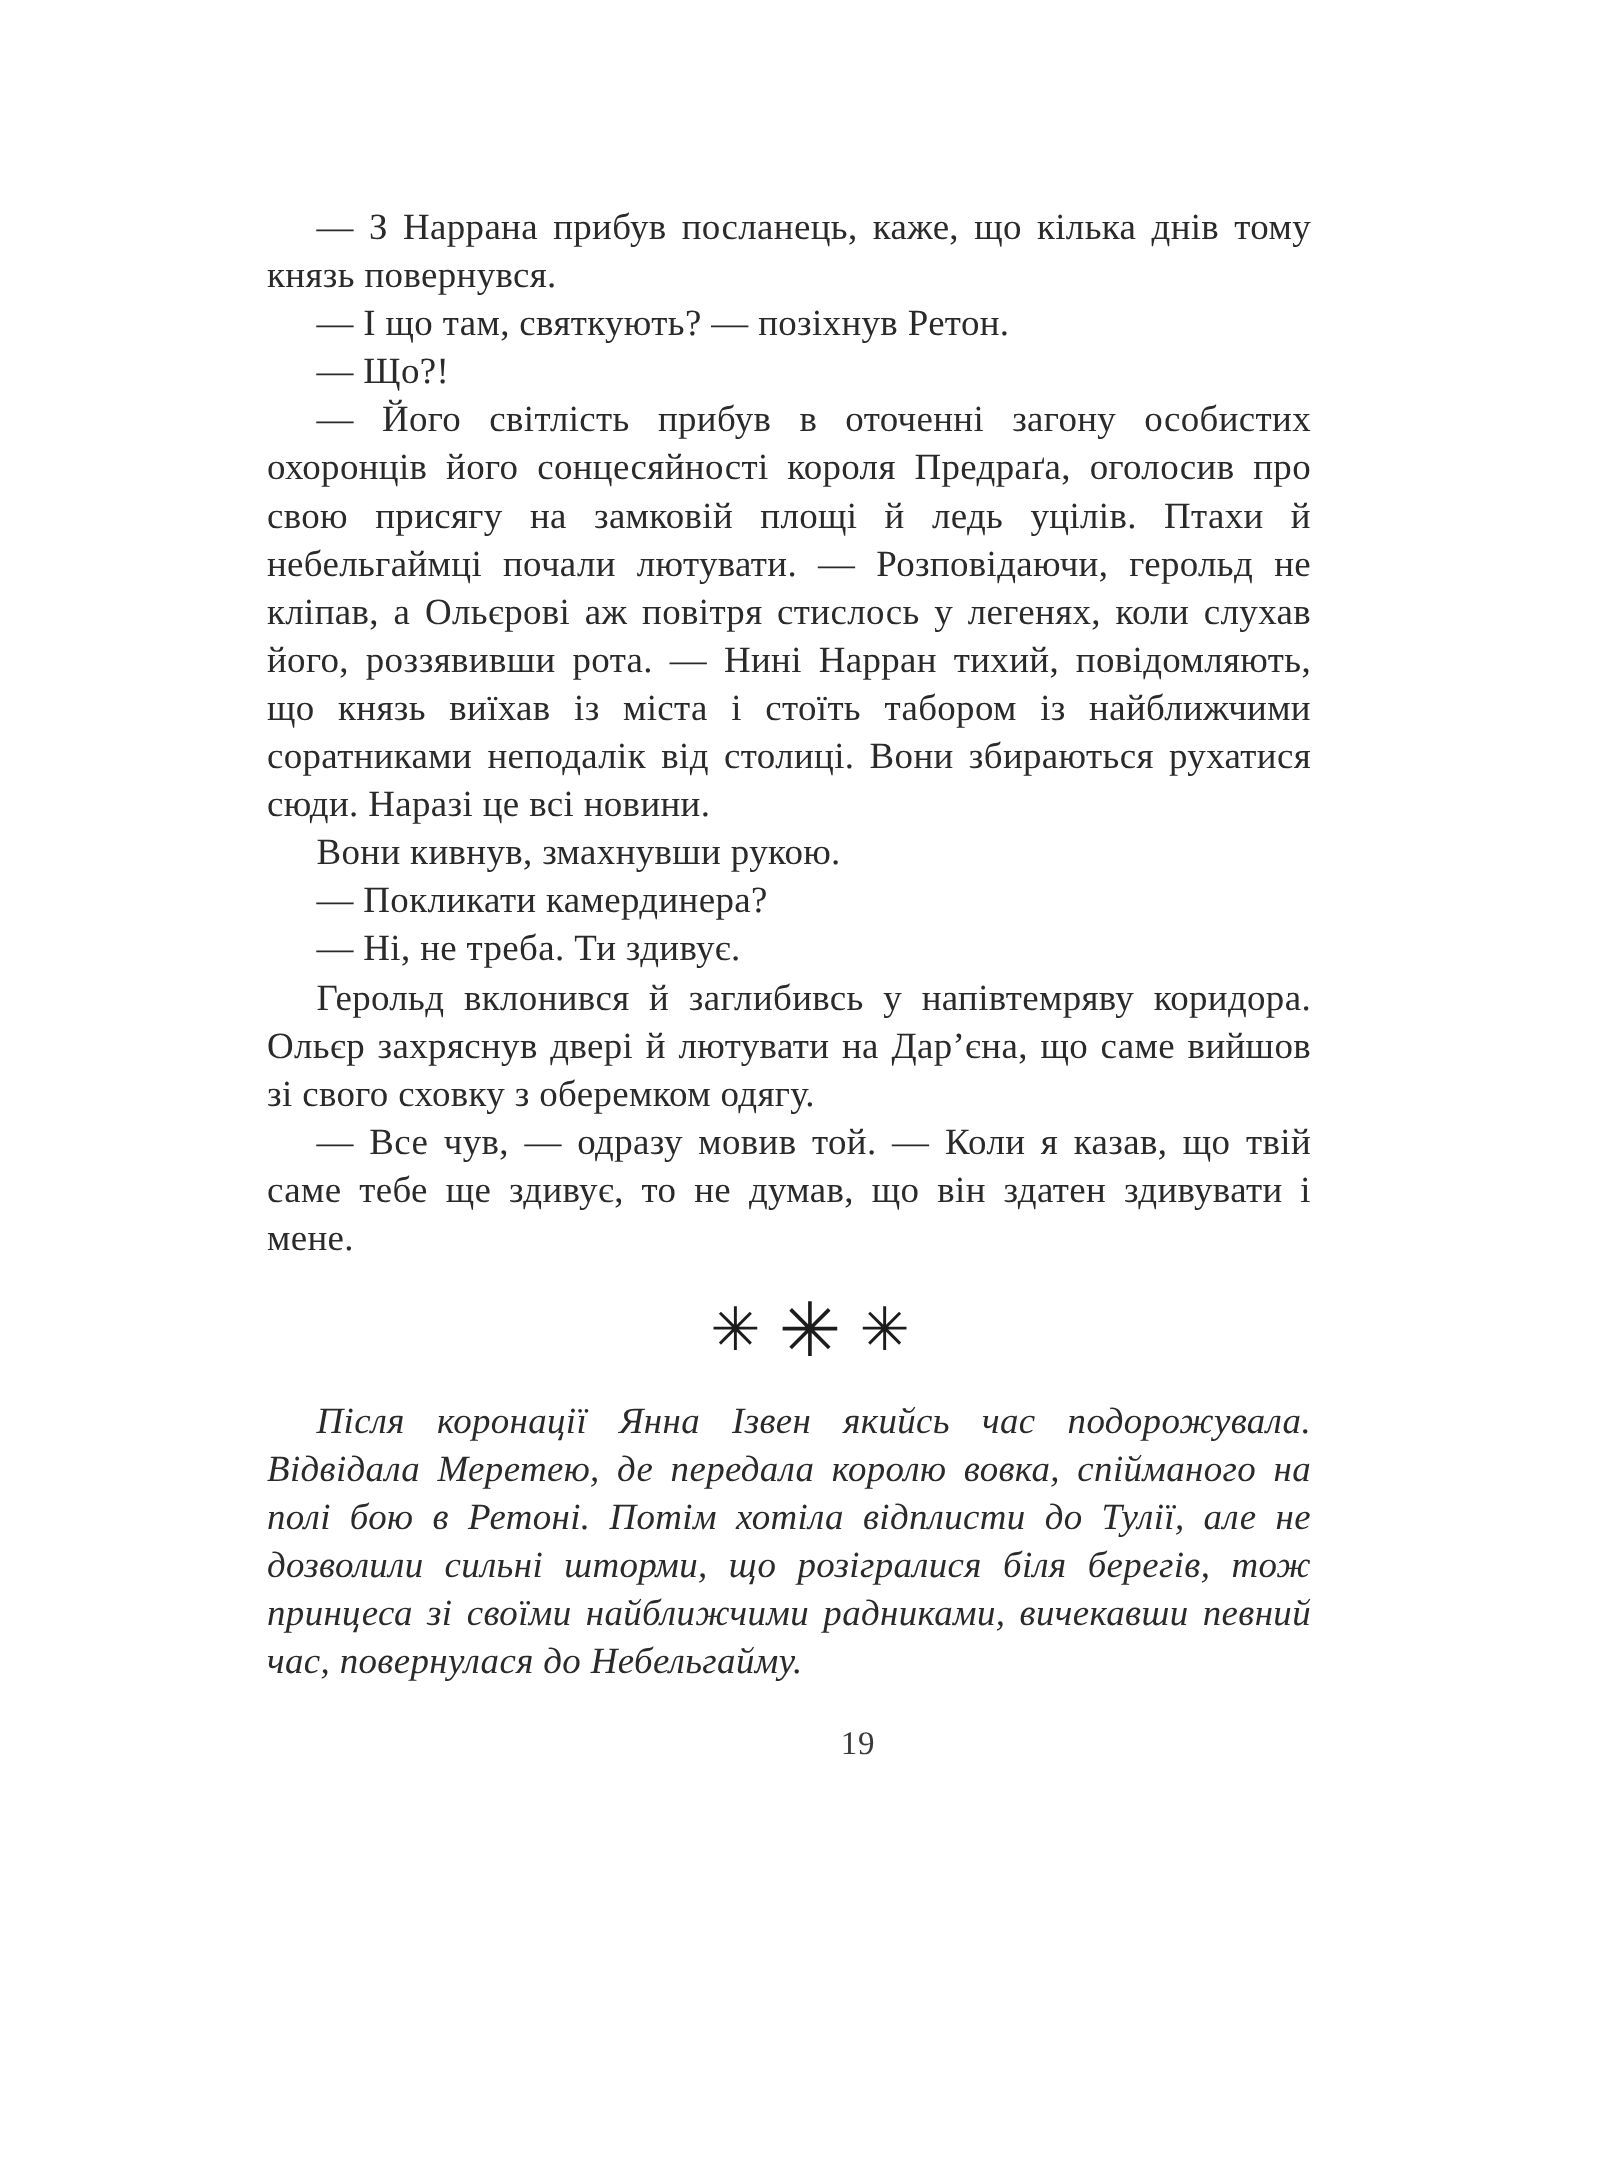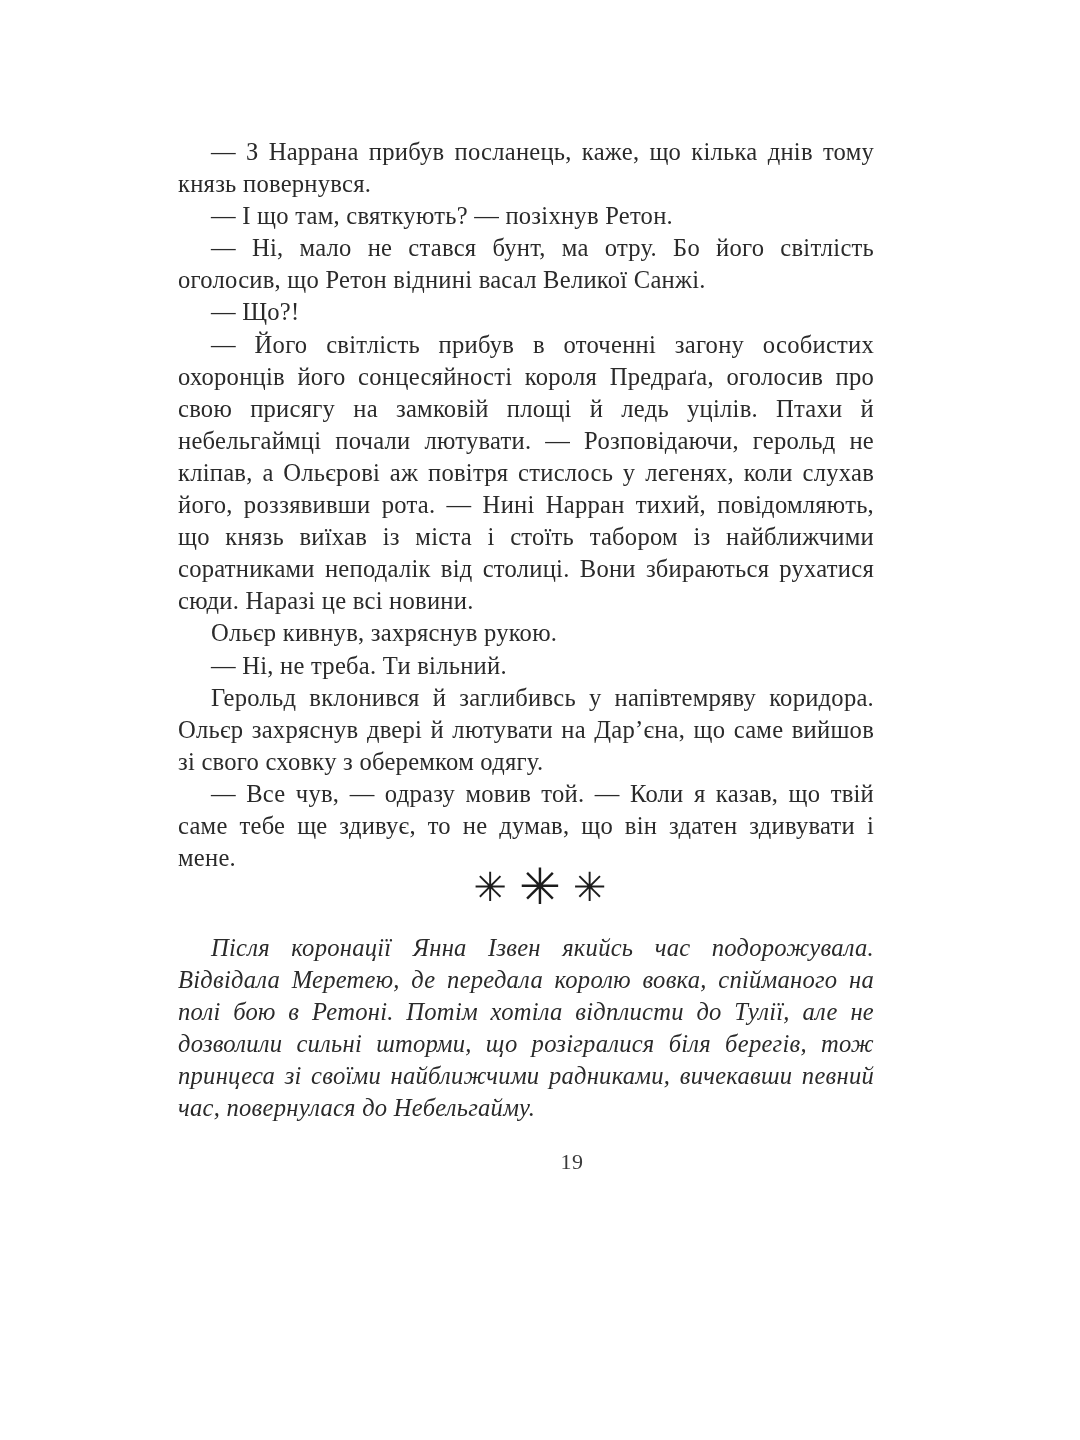--- a/index.html
+++ b/index.html
@@ -100,25 +100,25 @@
   }
 </style>
 </head>
 <body>
 
 <div class="page">
 
   <div class="text-block">
     <p class="para">— З Наррана прибув посланець, каже, що кілька днів тому князь повернувся.</p>
     <p class="para">— І що там, святкують? — позіхнув Ретон.</p>
-    <p class="para">— Ні, мало не стався бунт, ма отру. Бо його світлість оголосив, що Ретон віднині васал Великої Санжі.</p>
     <p class="para">— Що?!</p>
     <p class="para">— Його світлість прибув в оточенні загону особистих охоронців його сонцесяйності короля Предраґа, оголосив про свою присягу на замковій площі й ледь уцілів. Птахи й небельгаймці почали лютувати. — Розповідаючи, герольд не кліпав, а Ольєрові аж повітря стислось у легенях, коли слухав його, роззявивши рота. — Нині Нарран тихий, повідомляють, що князь виїхав із міста і стоїть табором із найближчими соратниками неподалік від столиці. Вони збираються рухатися сюди. Наразі це всі новини.</p>
-    <p class="para">Ольєр кивнув, захряснув рукою.</p>
-    <p class="para">— Ні, не треба. Ти вільний.</p>
+    <p class="para">Вони кивнув, змахнувши рукою.</p>
+    <p class="para">— Покликати камердинера?</p>
+    <p class="para">— Ні, не треба. Ти здивує.</p>
     <p class="para">Герольд вклонився й заглибивсь у напівтемряву коридора. Ольєр захряснув двері й лютувати на Дар’єна, що саме вийшов зі свого сховку з оберемком одягу.</p>
     <p class="para">— Все чув, — одразу мовив той. — Коли я казав, що твій саме тебе ще здивує, то не думав, що він здатен здивувати і мене.</p>
   </div>
 
   <div class="section-break">
     <span class="ornament small gap-right">✳</span><span class="ornament large">✳</span><span class="ornament small gap-left">✳</span>
   </div>
 
   <div class="lower-block">
     <p class="para">Після коронації Янна Ізвен якийсь час подорожувала. Відвідала Меретею, де передала королю вовка, спійманого на полі бою в Ретоні. Потім хотіла відплисти до Тулії, але не дозволили сильні шторми, що розігралися біля берегів, тож принцеса зі своїми найближчими радниками, вичекавши певний час, повернулася до Небельгайму.</p>

